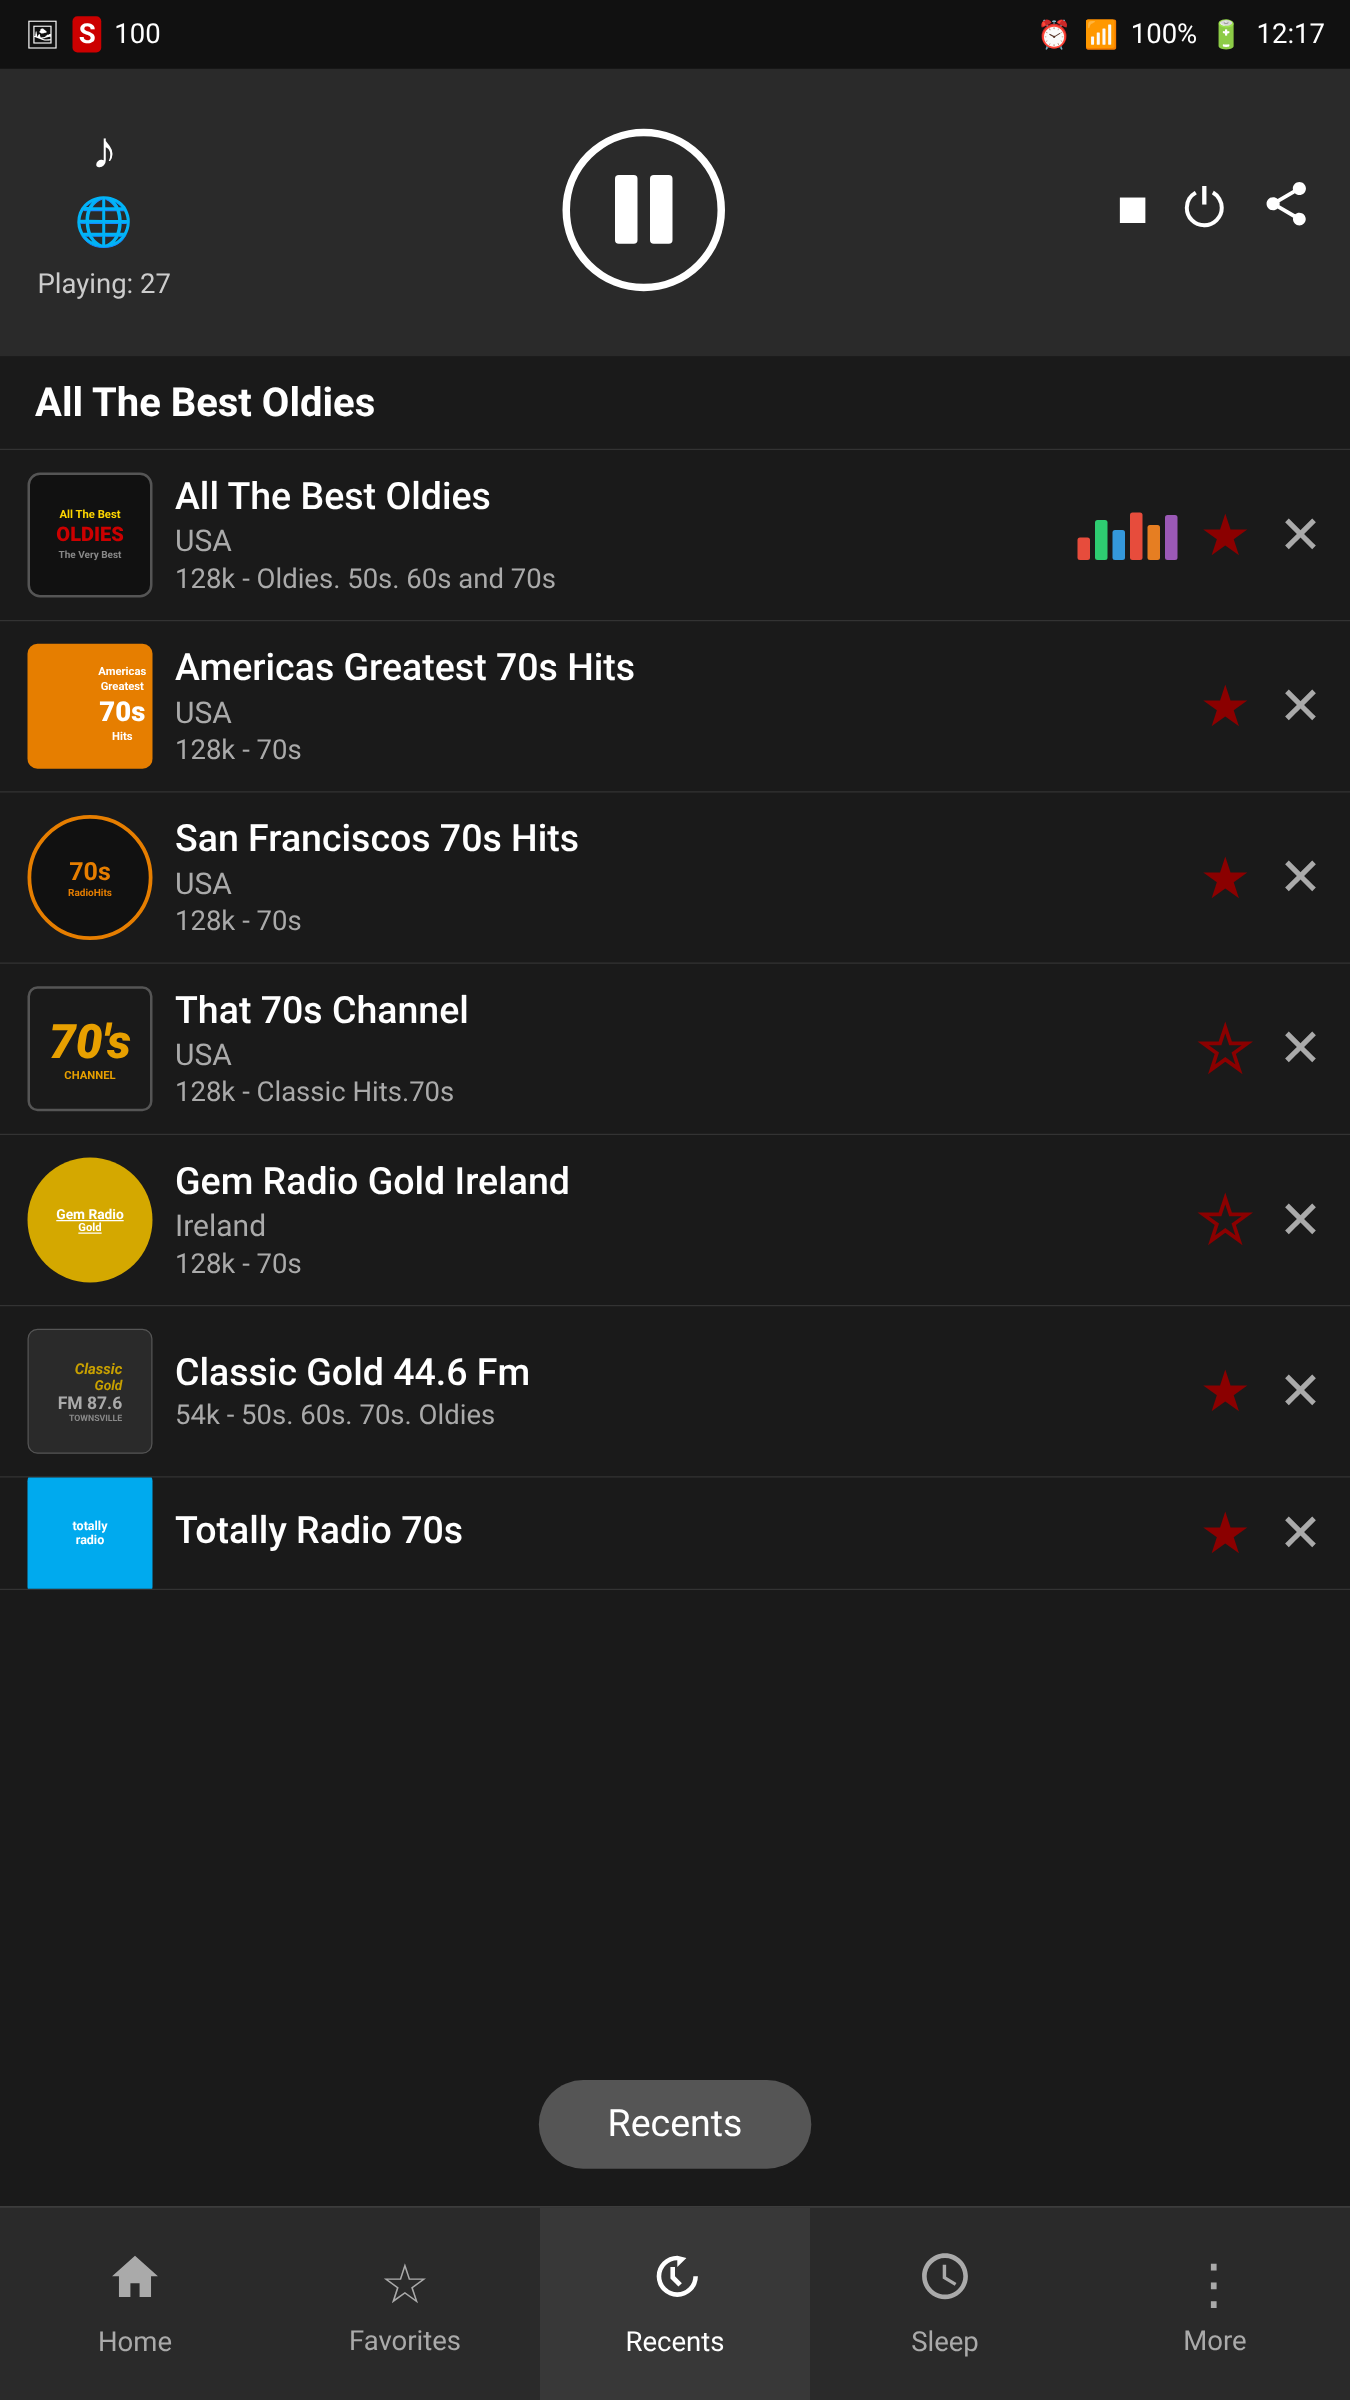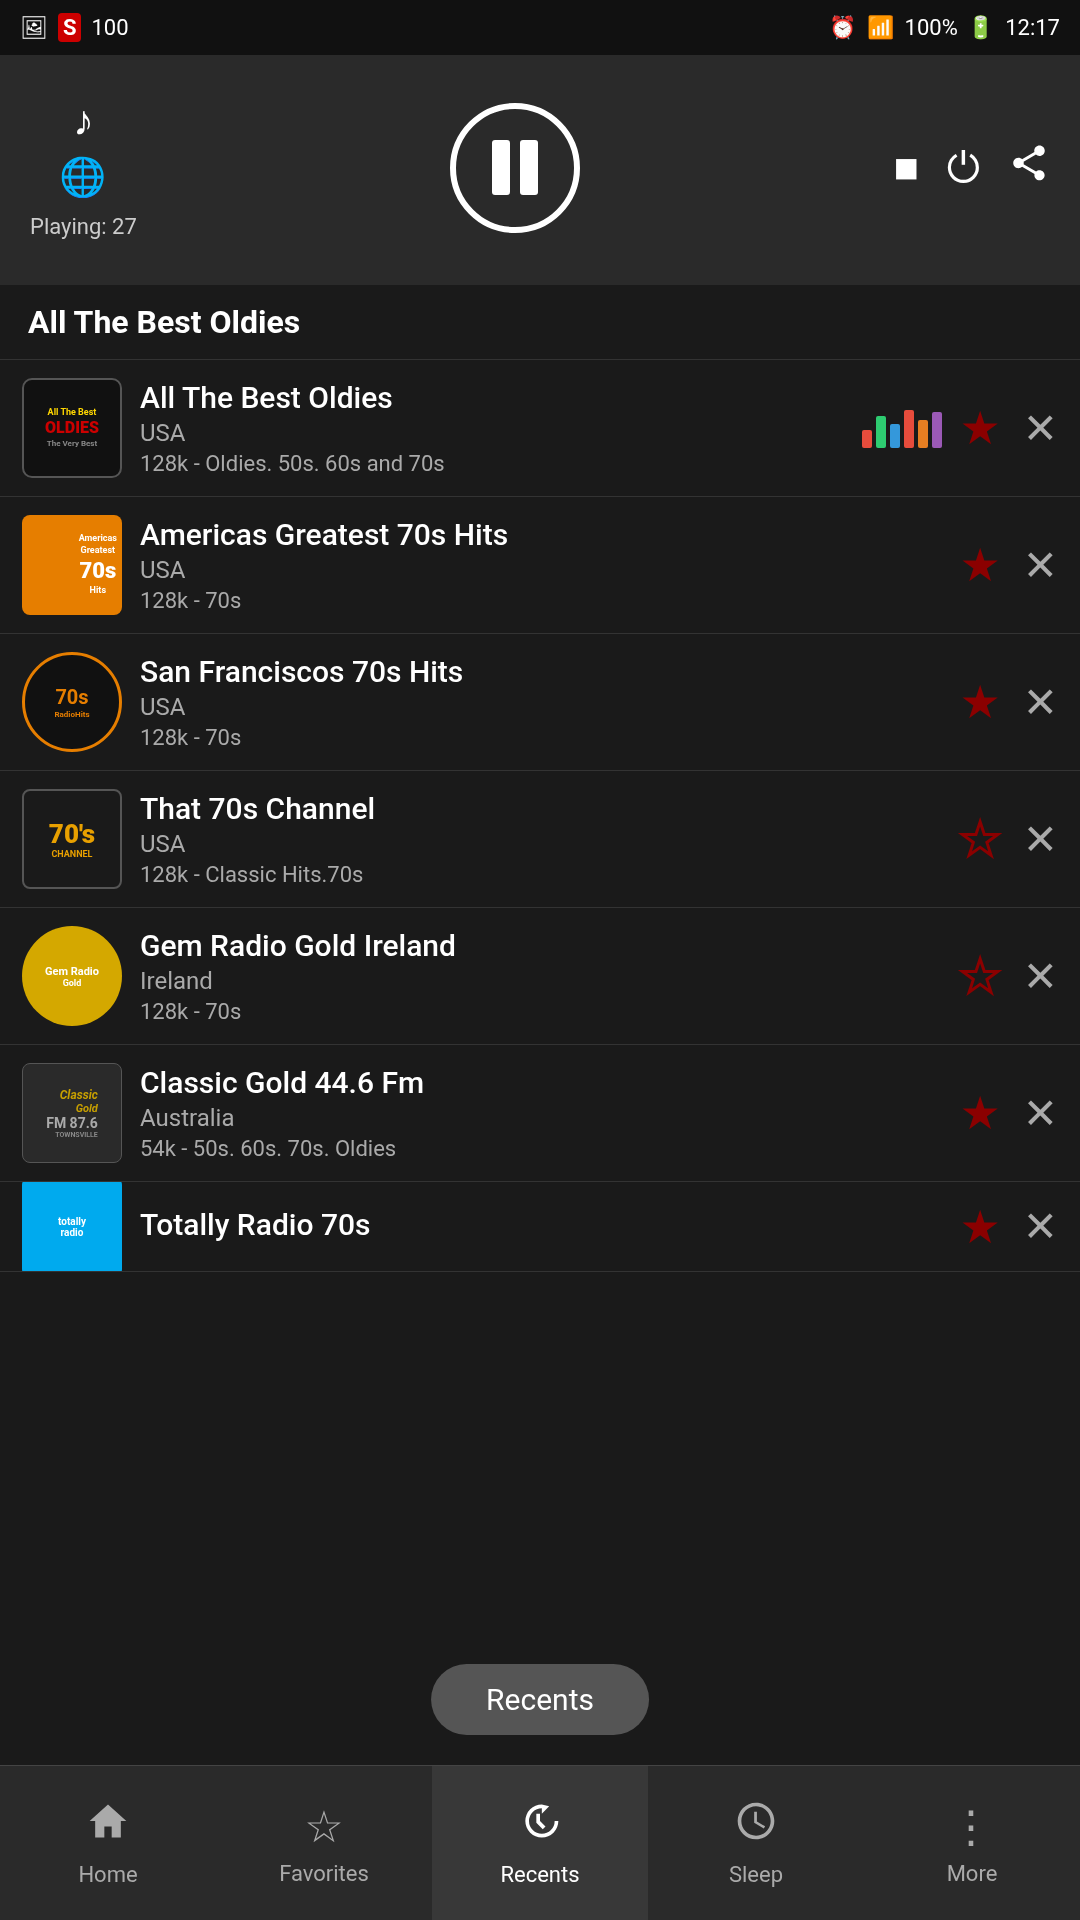--- a/index.html
+++ b/index.html
@@ -397,37 +397,37 @@
       </div>
       <div class="station-actions">
         <span class="star-btn">★</span>
         <span class="close-btn">✕</span>
       </div>
     </div>
 
     <div class="station-item">
       <div class="station-logo logo-70s" style="background:#1a1a1a; border:2px solid #555; border-radius:8px;">
         <div style="text-align:center;">
-          <div style="color:#e8a000; font-size:26px; font-weight:900; ">70's</div>
+          <div style="color:#e8a000; font-size:38px; font-weight:900; font-style:italic;">70's</div>
           <div style="color:#e8a000; font-size:9px;">CHANNEL</div>
         </div>
       </div>
       <div class="station-info">
         <div class="station-name">That 70s Channel</div>
         <div class="station-country">USA</div>
         <div class="station-bitrate">128k - Classic Hits.70s</div>
       </div>
       <div class="station-actions">
         <span class="star-btn outline" style="color:transparent; -webkit-text-stroke: 3px #8b0000;">★</span>
         <span class="close-btn">✕</span>
       </div>
     </div>
 
     <div class="station-item">
-      <div class="station-logo" style="background:#d4a800; border-radius:50%; display:flex; align-items:center; justify-content:center;">
+      <div class="station-logo" style="background:#d4a800; border-radius:50%; display:flex; align-items:center; justify-content:center;text-decoration:underline;">
         <div style="text-align:center; color:#fff; font-size:9px; font-weight:bold; padding:5px;">
           <div style="font-size:11px;">Gem Radio</div>
           <div>Gold</div>
         </div>
       </div>
       <div class="station-info">
         <div class="station-name">Gem Radio Gold Ireland</div>
         <div class="station-country">Ireland</div>
         <div class="station-bitrate">128k - 70s</div>
       </div>
@@ -441,21 +441,20 @@
       <div class="station-logo logo-classic" style="border-radius:8px; background:#2a2a2a; border:1px solid #555;">
         <div style="text-align:right; color:#c8a000; font-size:9px;">
           <div style="font-style:italic; font-size:12px;">Classic</div>
           <div style="font-style:italic; font-size:11px;">Gold</div>
           <div style="font-size:14px; color:#aaa;">FM 87.6</div>
           <div style="font-size:7px; color:#888;">TOWNSVILLE</div>
         </div>
       </div>
       <div class="station-info">
         <div class="station-name">Classic Gold 44.6 Fm</div>
-        <div class="station-country">Australia</div>
         <div class="station-bitrate">54k - 50s. 60s. 70s. Oldies</div>
       </div>
       <div class="station-actions">
         <span class="star-btn">★</span>
         <span class="close-btn">✕</span>
       </div>
     </div>
 
     <div class="station-item" style="height:90px; overflow:hidden;">
       <div class="station-logo logo-totally" style="background:#00aaee; border-radius:8px;">

